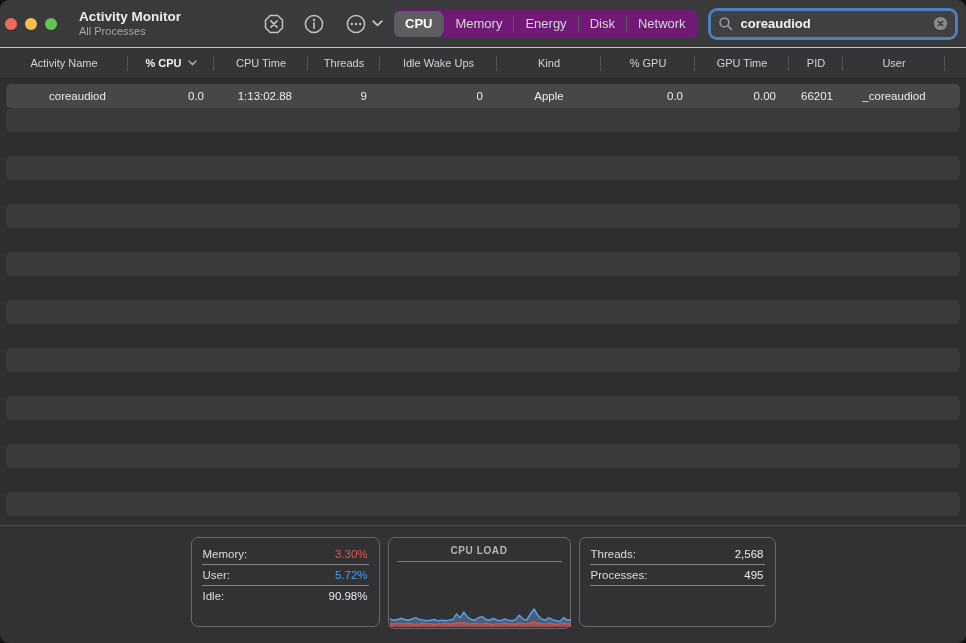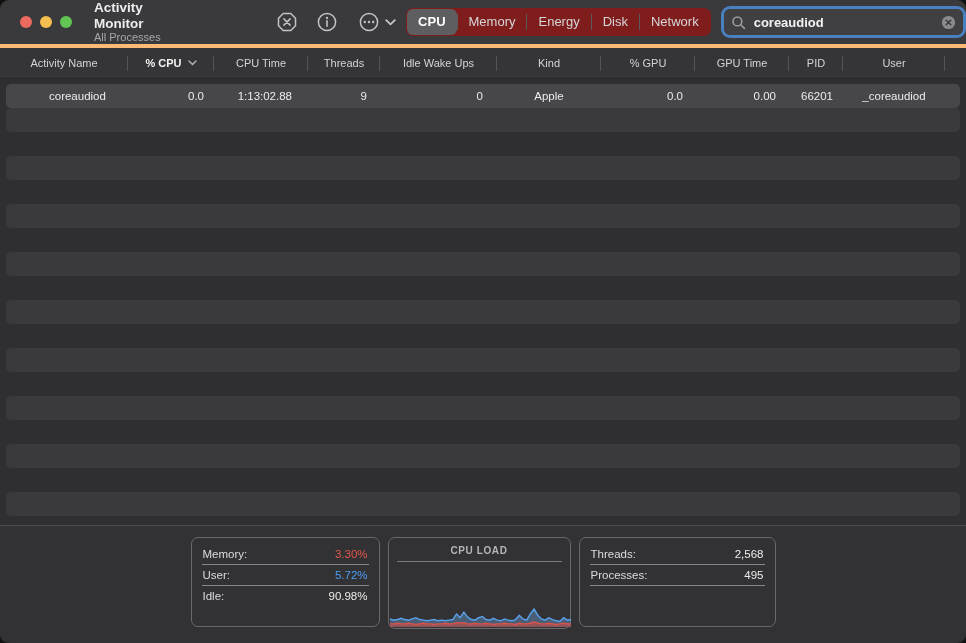--- a/index.html
+++ b/index.html
@@ -7,35 +7,35 @@
   .window {
     position:relative; width:966px; height:643px; margin:0 auto;
     background:#2f2f31; border-radius:10px; overflow:hidden;
     font-family:"Liberation Sans", sans-serif; color:#e8e8e8;
     display:flex; flex-direction:column;
     box-shadow:0 0 0 1px rgba(255,255,255,0.07);
   }
   
   .toolbar {
     height:48px; flex:0 0 48px; background:#3a3a3c;
-    border-bottom:4px solid #fdba74;
-    display:flex; align-items:center; padding-left:20px;
+    border-bottom:1px solid #fdba74;
+    display:flex; align-items:center; padding-left:5px;
   }
   .traffic { display:flex; gap:8px; }
   .traffic span { width:12px; height:12px; border-radius:50%; display:block; }
   .titleblock { margin-left:22px; line-height:1.15; }
   .titleblock .t1 { font-size:13.5px; font-weight:bold; color:#ededee; }
   .titleblock .t2 { font-size:11px; color:#a7a7a9; }
   .tbtn { background:none; border:none; padding:0; cursor:default; display:flex; align-items:center; }
   .tbtn svg { display:block; }
   .btn-stop { margin-left:82px; }
   .btn-info { margin-left:18px; }
   .btn-more { margin-left:20px; gap:5px; }
   .tabs {
-    margin-left:10px; height:28px; background:#7f1d1d; border-radius:7px;
+    margin-left:10px; height:28px; background:#701a75; border-radius:7px;
     display:flex; align-items:center; padding:0 1px;
   }
   .tab {
     position:relative; height:26px; line-height:26px; padding:0 11px;
     font-size:13px; color:#d6d6d8; border-radius:6px; white-space:nowrap;
   }
   .tab.selected { background:#5e5e61; color:#ffffff; font-weight:bold; }
   .tab-sep { width:1px; height:16px; background:#5a5a5d; flex:0 0 1px; }
   .searchwrap {
     margin-left:10px; border:3px solid #4a7fc0; border-radius:9px; overflow:hidden;

